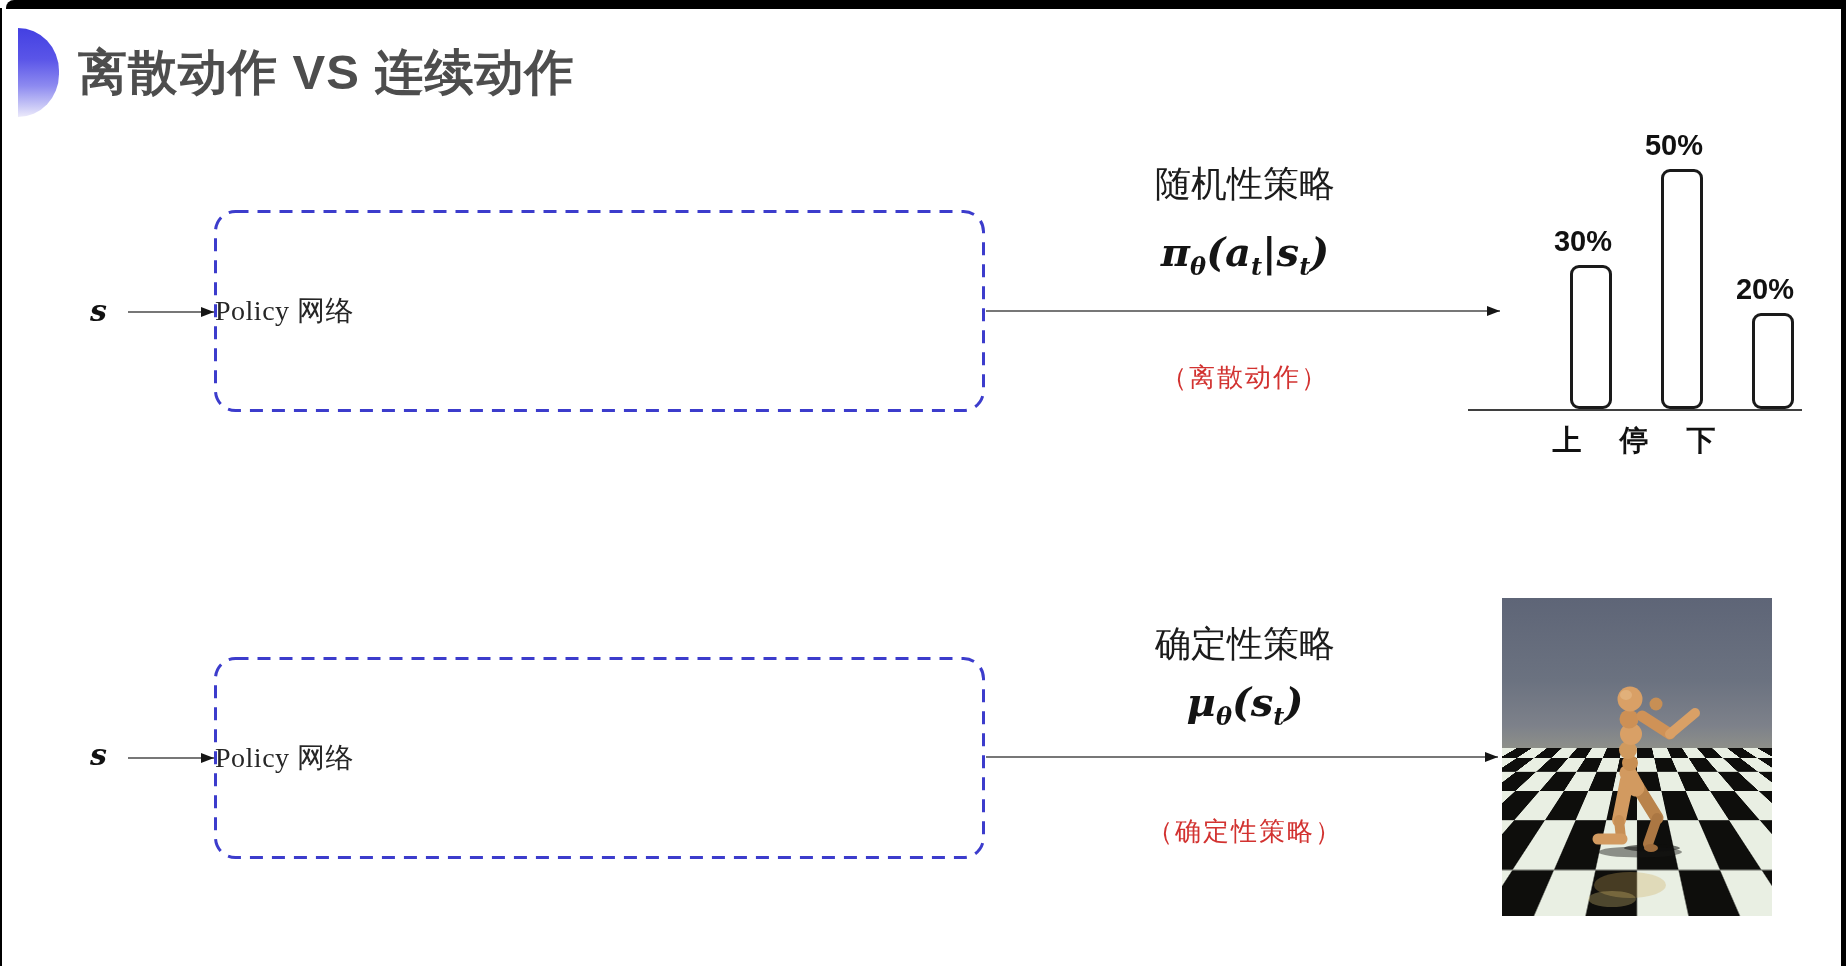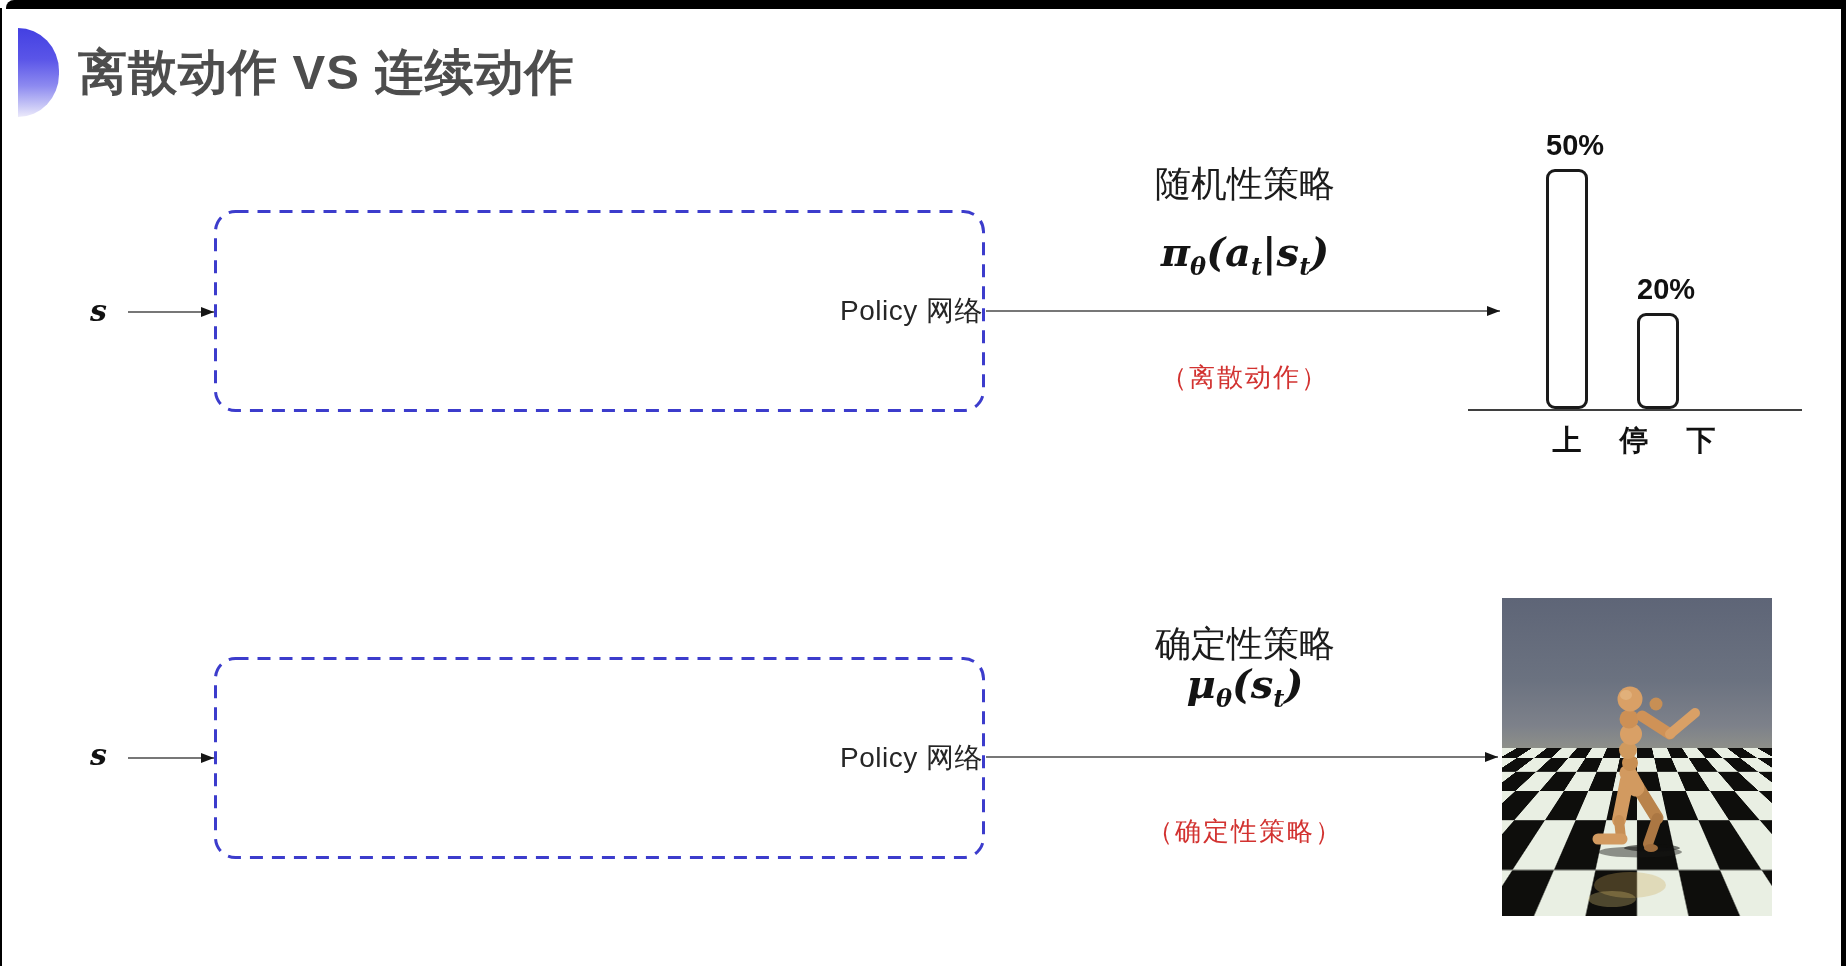--- a/index.html
+++ b/index.html
@@ -27,33 +27,33 @@
   .overlay{position:absolute;left:0;top:0;width:1846px;height:966px;pointer-events:none;}
   .dashed-box{fill:none;stroke:var(--box-border-blue);stroke-width:3;stroke-dasharray:13 9;}
   .arrow{stroke:var(--arrow);stroke-width:1.7;}
   .axis{stroke:#3f3f3f;stroke-width:2;}
 
   
   .s-label{position:absolute;font-family:"DejaVu Serif",serif;font-style:italic;font-weight:600;
     font-size:30px;color:#111;line-height:1;}
 
   
-  .policy-box{position:absolute;width:768px;height:200px;display:flex;align-items:center;justify-content:flex-end;}
+  .policy-box{position:absolute;width:768px;height:200px;display:flex;align-items:center;justify-content:flex-start;font-family:Liberation Serif, serif;}
   .policy-box span{font-size:28px;font-weight:500;color:#262626;letter-spacing:0.5px;}
 
   
   .out-block{position:absolute;left:1090px;width:310px;text-align:center;white-space:nowrap;font-weight:bold;}
   .policy-title{font-size:36px;font-weight:400;color:var(--body-text);}
   .formula{font-family:"DejaVu Serif",serif;font-style:italic;font-size:40px;color:#141414;}
   .formula sub{font-size:24px;font-style:italic;}
   .note{font-size:26px;font-weight:400;color:var(--accent-red);letter-spacing:2px;}
 
   
   .bars-row{position:absolute;left:1546px;top:0;height:409px;display:flex;align-items:flex-end;gap:25px;}
-  .bar-col{display:flex;flex-direction:column;align-items:flex-start;justify-content:flex-end;width:66px;}
+  .bar-col{display:flex;flex-direction:column;align-items:flex-end;justify-content:flex-end;width:66px;}
   .bar-value{font-size:29px;font-weight:600;color:#111;margin-bottom:7px;white-space:nowrap;}
   .bar{width:42px;border:3px solid var(--bar-stroke);border-radius:9px;background:#fff;}
   .cats-row{position:absolute;left:1546px;top:421px;display:flex;gap:25px;}
   .cat{width:42px;text-align:center;font-size:29px;font-weight:600;color:#111;}
 
   
   .mujoco{position:absolute;left:1502px;top:598px;width:270px;height:318px;overflow:hidden;background:#82868a;}
   .sky{position:absolute;left:0;top:0;width:100%;height:150px;
     background:linear-gradient(180deg,#5e6577 0%,#6b7280 55%,#7d818a 85%,#8d8f89 100%);}
   .floor{position:absolute;top:150px;left:-270px;width:810px;height:420px;
@@ -94,41 +94,45 @@
   <div class="policy-box" style="left:215px;top:211px">
     <span>Policy 网络</span>
   </div>
 
   <div class="out-block policy-title" style="top:160px">随机性策略</div>
   <div class="out-block formula" style="top:228px"><span>π</span><sub>θ</sub><span>(a</span><sub>t</sub><span>|s</span><sub>t</sub><span>)</span></div>
   <div class="out-block note" style="top:360px">（离散动作）</div>
 
   <div class="bars-row">
       <div class="bar-col">
+        <div class="bar-value">30%</div>
+        <div class="bar" style="height: 144px; background: rgb(255, 255, 255); border-color: rgb(26, 26, 26);"></div>
+      </div>
+      <div class="bar-col">
         <div class="bar-value">50%</div>
         <div class="bar" style="height: 240px; background: rgb(255, 255, 255); border-color: rgb(26, 26, 26);"></div>
       </div>
       <div class="bar-col">
         <div class="bar-value">20%</div>
         <div class="bar" style="height: 96px; background: rgb(255, 255, 255); border-color: rgb(26, 26, 26);"></div>
       </div>
     </div>
   <div class="cats-row">
       <div class="cat">上</div>
       <div class="cat">停</div>
       <div class="cat">下</div>
     </div>
 
   <div class="s-label" style="left:90px;top:740px">s</div>
   <div class="policy-box" style="left:215px;top:658px">
     <span>Policy 网络</span>
   </div>
 
   <div class="out-block policy-title" style="top:620px">确定性策略</div>
-  <div class="out-block formula" style="top:660px"><span>μ</span><sub>θ</sub><span>(s</span><sub>t</sub><span>)</span></div>
+  <div class="out-block formula" style="top:678px"><span>μ</span><sub>θ</sub><span>(s</span><sub>t</sub><span>)</span></div>
   <div class="out-block note" style="top:814px">（确定性策略）</div>
 
   <div class="mujoco">
     <div class="sky"></div>
     <div class="floor"></div>
     <div class="haze"></div>
     <svg class="robot" width="270" height="318" viewBox="0 0 270 318" xmlns="http://www.w3.org/2000/svg">
 
       <ellipse cx="138" cy="254" rx="42" ry="5.5" fill="rgba(25,25,22,0.45)"></ellipse>
       <ellipse cx="150" cy="250" rx="28" ry="3.5" fill="rgba(15,15,12,0.55)"></ellipse>

